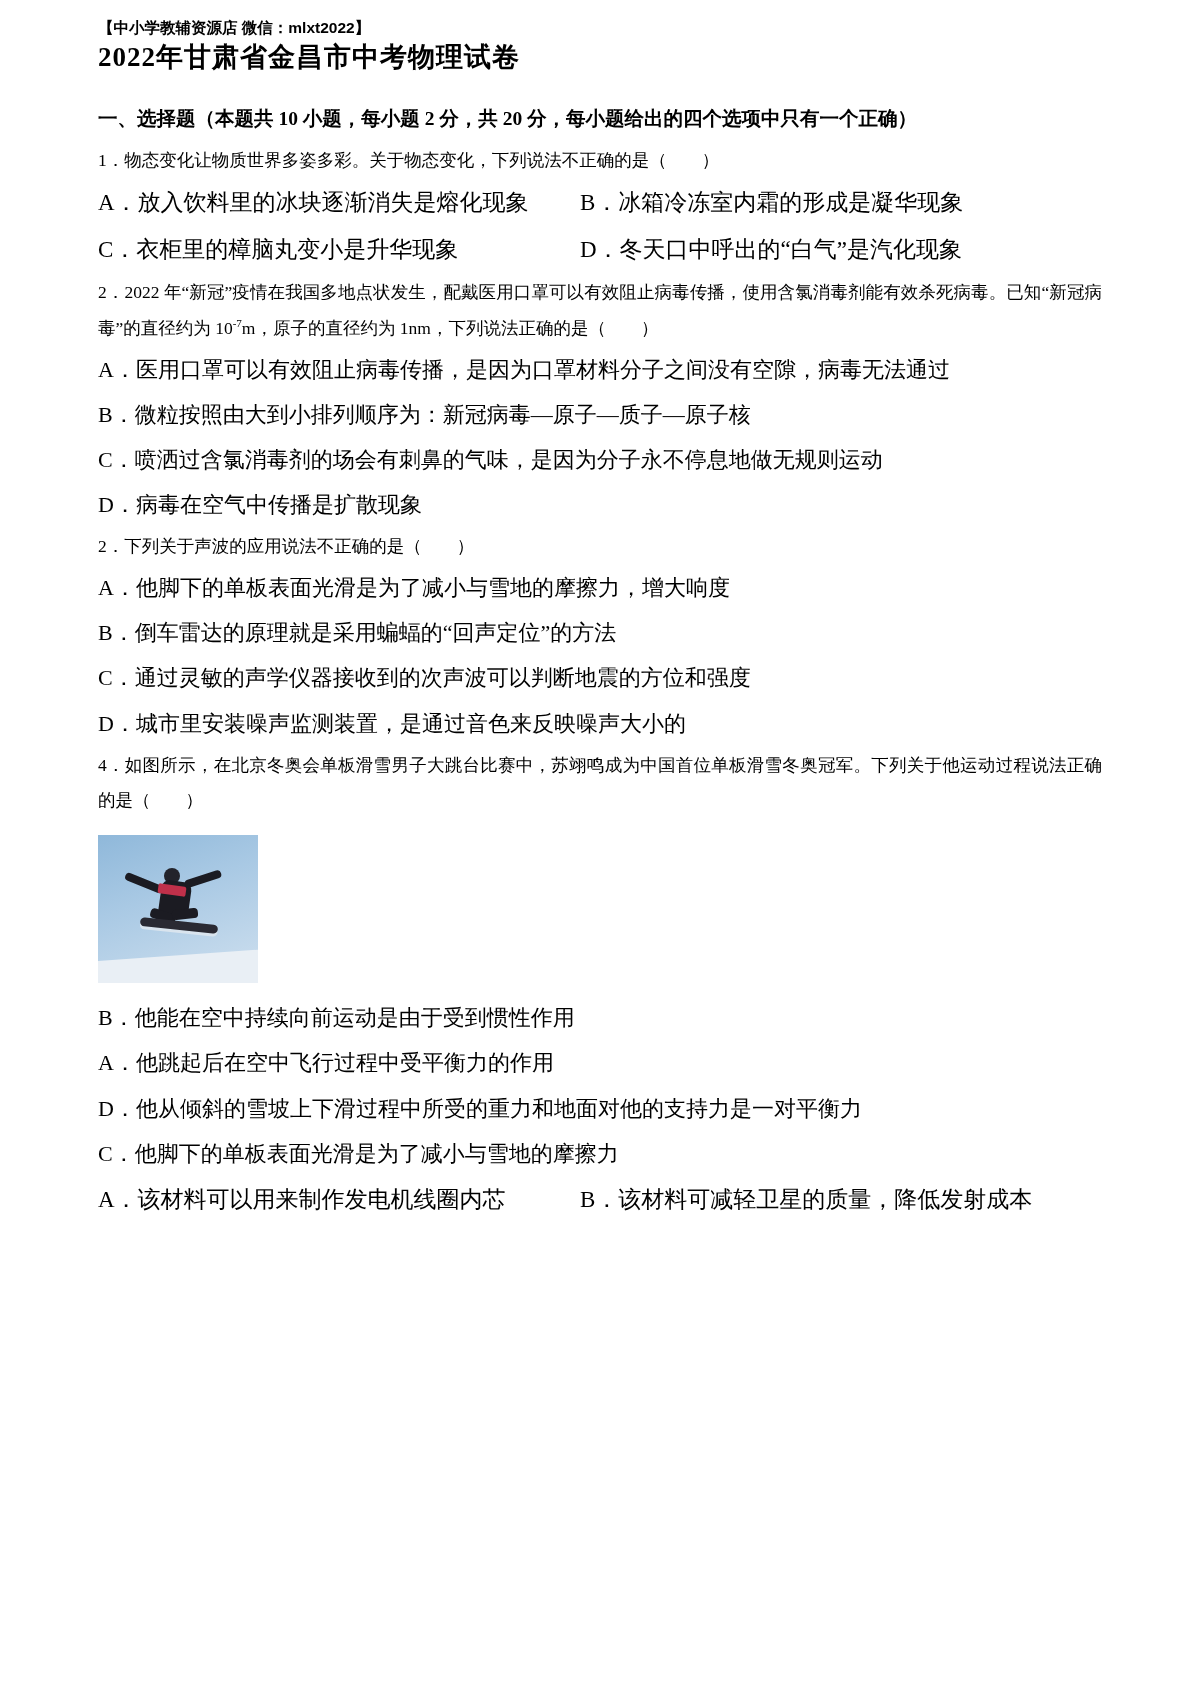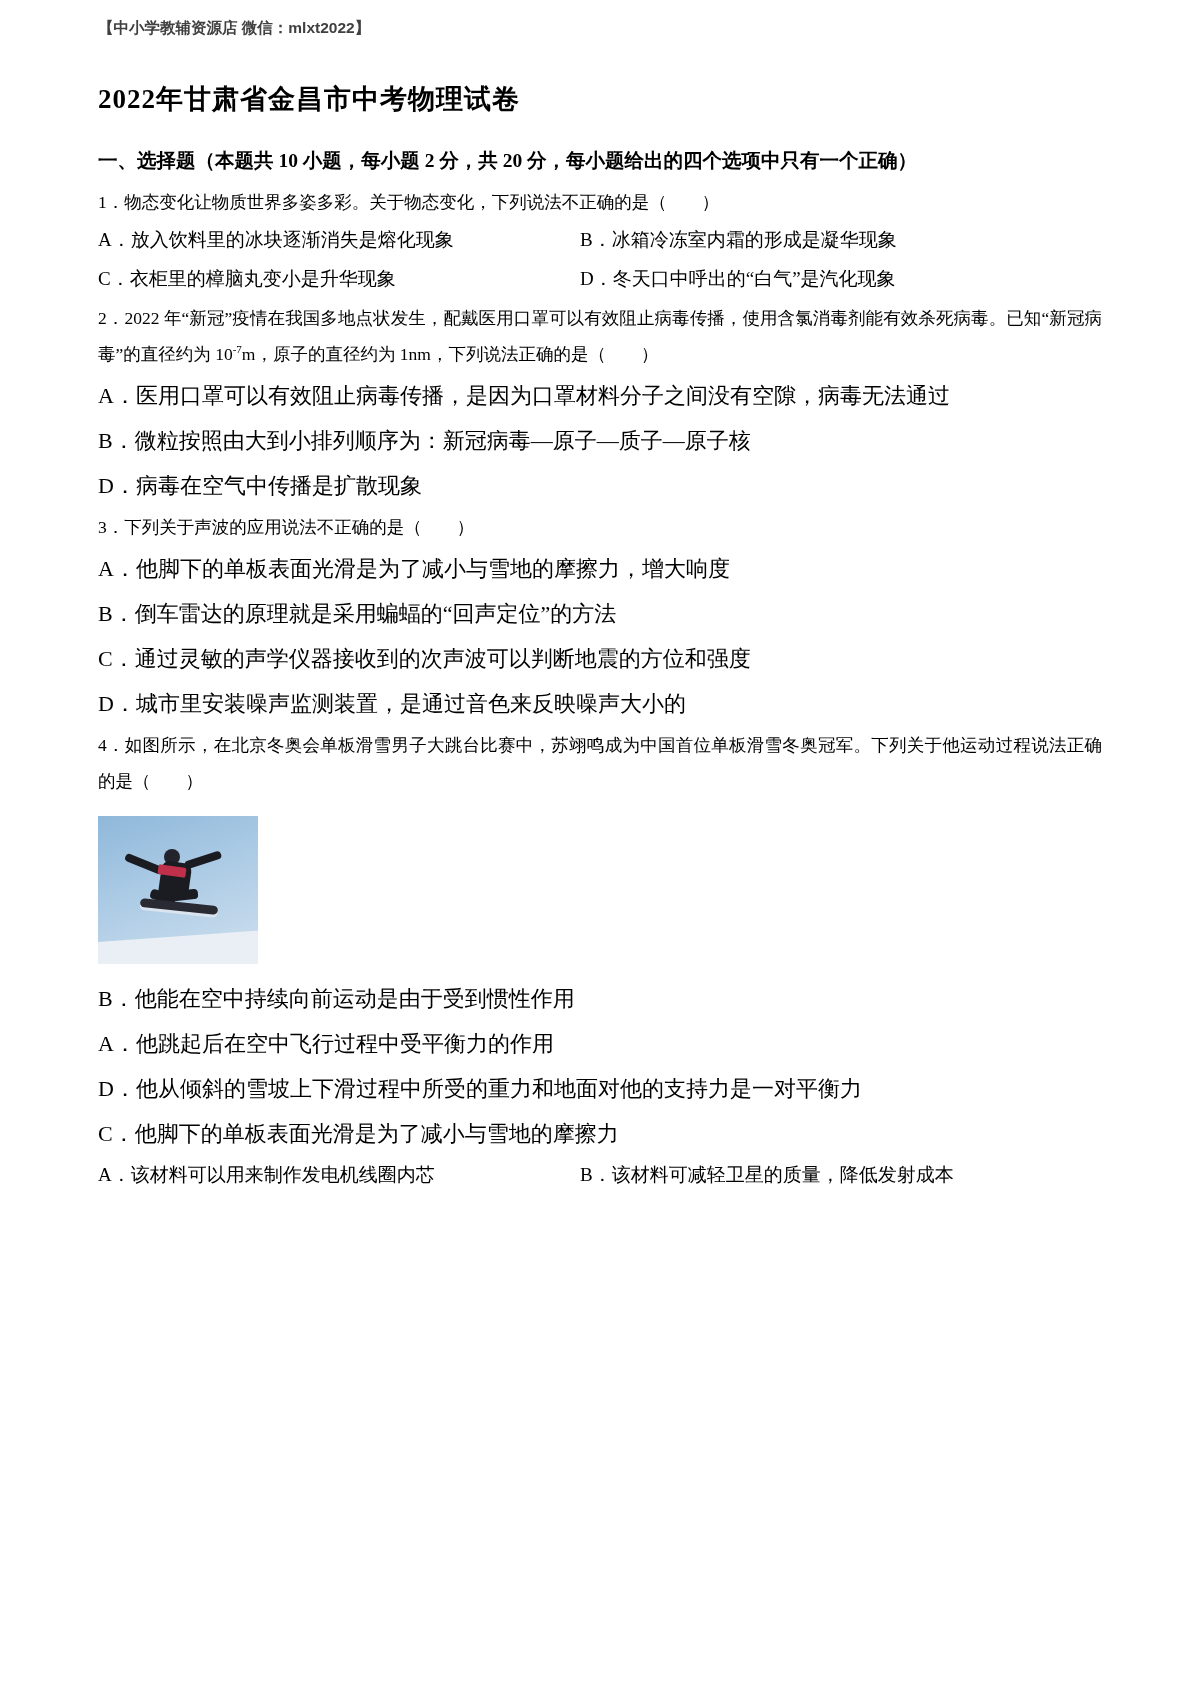--- a/index.html
+++ b/index.html
@@ -18,22 +18,21 @@
     width: 1200px;
     min-height: 1698px;
     box-sizing: border-box;
     padding: 18px 98px 40px 98px;
   }
   .watermark {
     font-family: "Liberation Sans", sans-serif;
     font-size: 15.5px;
     font-weight: bold;
     letter-spacing: 0px;
-    color: #404040;
-    margin-bottom: 42px;
+    color: #000000;
   }
   .doc-title {
     font-size: 27px;
     font-weight: bold;
     letter-spacing: 1px;
     margin: 0 0 26px 0;
     font-family: "Liberation Serif", serif;
   }
   .section-head {
     font-size: 19.5px;
@@ -51,21 +50,21 @@
   .q-stem {
     margin-top: 2px;
   }
   .opt {
     font-size: 22px;
     line-height: 2.05;
     margin: 0;
   }
   .opt-row {
     display: flex;
-    font-size: 19px;
+    font-size: 23px;
     line-height: 2.05;
   }
   .opt-row > span:first-child {
     width: 482px;
     flex: 0 0 482px;
   }
   sup {
     font-size: 11px;
     vertical-align: super;
   }
@@ -195,25 +194,26 @@
     <div class="opt-row">
       <span>C．衣柜里的樟脑丸变小是升华现象</span>
       <span>D．冬天口中呼出的“白气”是汽化现象</span>
     </div>
   </div>
 
   <div>
     <p class="q q-stem"><span>2．2022 年“新冠”疫情在我国多地点状发生，配戴医用口罩可以有效阻止病毒传播，使用含氯消毒剂能有效杀死病毒。已知“新冠病毒”的直径约为 10</span><sup>-7</sup><span>m，原子的直径约为 1nm，下列说法正确的是（　　）</span></p>
     <p class="opt">A．医用口罩可以有效阻止病毒传播，是因为口罩材料分子之间没有空隙，病毒无法通过</p>
     <p class="opt">B．微粒按照由大到小排列顺序为：新冠病毒—原子—质子—原子核</p>
+    <p class="opt">C．喷洒过含氯消毒剂的场会有刺鼻的气味，是因为分子永不停息地做无规则运动</p>
     <p class="opt">D．病毒在空气中传播是扩散现象</p>
   </div>
 
   <div>
-    <p class="q q-stem">3．下列关于声波的应用说法不正确的是（　　）</p>
+    <p class="q q-stem">2．下列关于声波的应用说法不正确的是（　　）</p>
     <p class="opt">A．他脚下的单板表面光滑是为了减小与雪地的摩擦力，增大响度</p>
     <p class="opt">B．倒车雷达的原理就是采用蝙蝠的“回声定位”的方法</p>
     <p class="opt">C．通过灵敏的声学仪器接收到的次声波可以判断地震的方位和强度</p>
     <p class="opt">D．城市里安装噪声监测装置，是通过音色来反映噪声大小的</p>
   </div>
 
   <div>
     <p class="q q-stem">4．如图所示，在北京冬奥会单板滑雪男子大跳台比赛中，苏翊鸣成为中国首位单板滑雪冬奥冠军。下列关于他运动过程说法正确的是（　　）</p>
     <div class="figure">
       <div class="snow-img">

